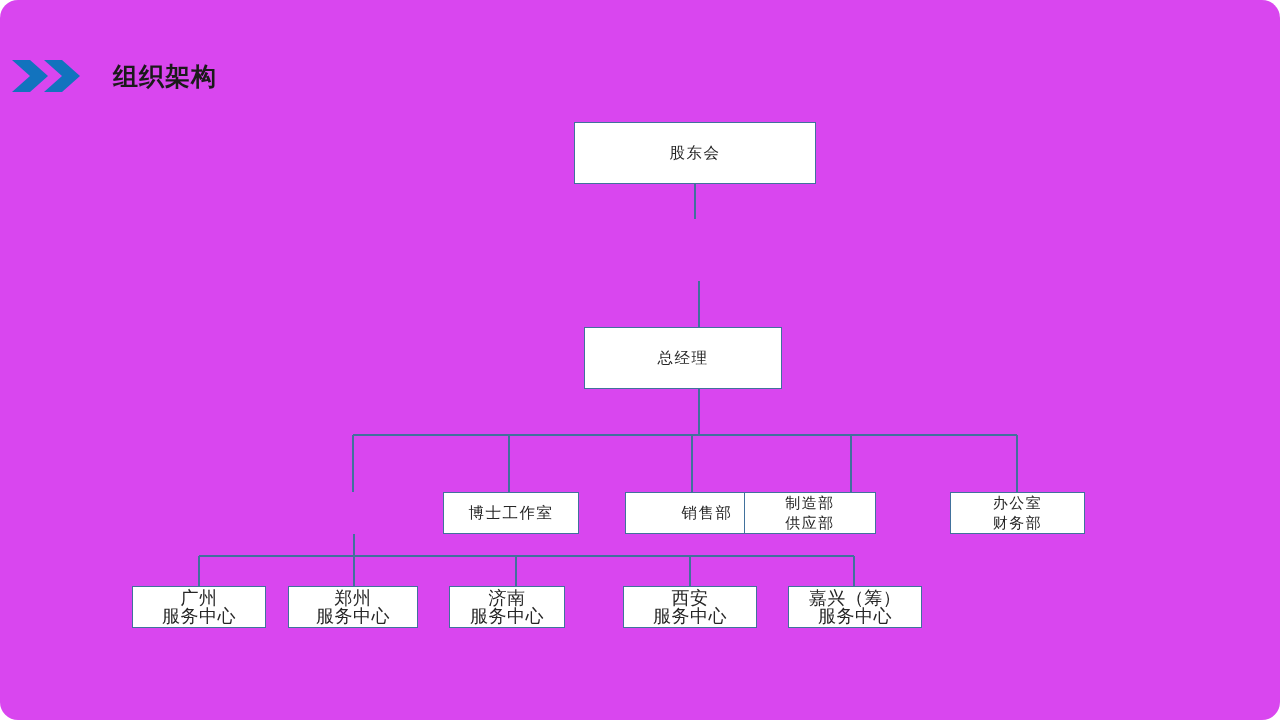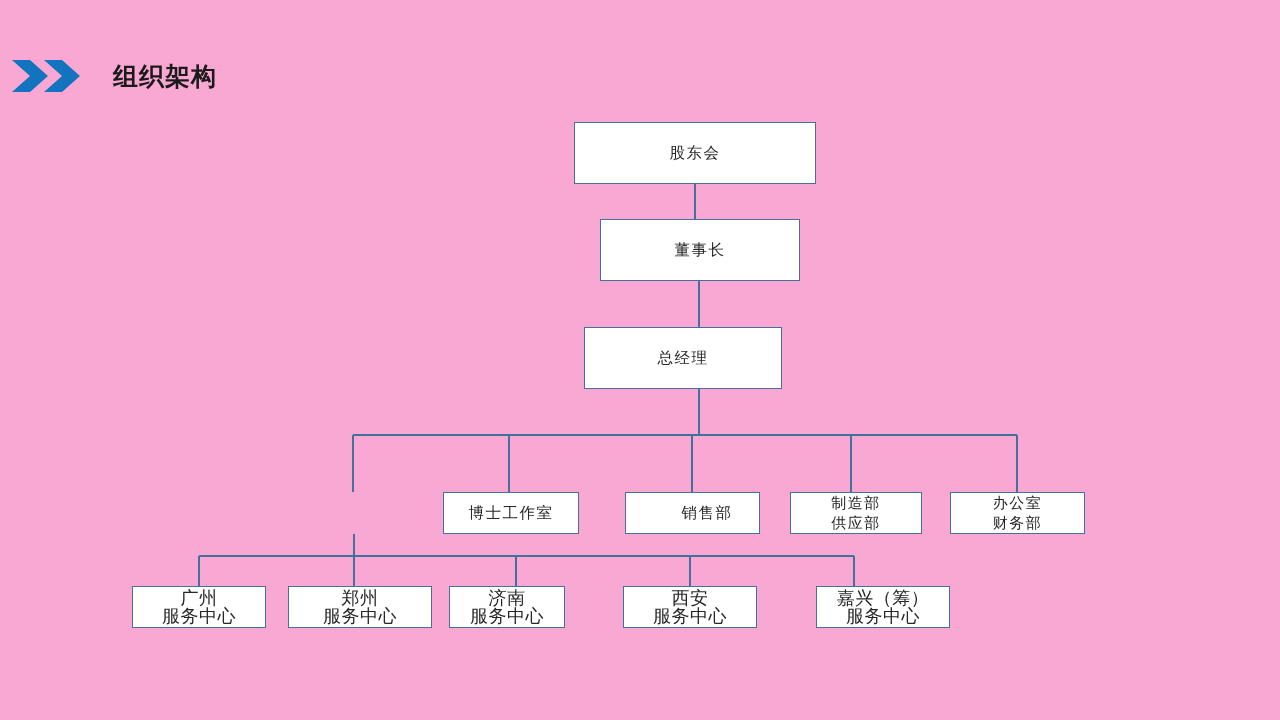--- a/index.html
+++ b/index.html
@@ -7,22 +7,23 @@
     padding: 0;
     background: #ffffff;
   }
   body {
     font-family: "Liberation Sans", "DejaVu Sans", sans-serif;
   }
   #stage {
     position: relative;
     width: 1280px;
     height: 720px;
-    background: #f9a8d4;
+    background: #d946ef;
     overflow: hidden;
+    border-radius: 18px;
   }
 
   
   #header {
     position: absolute;
     left: 0;
     top: 48px;
     width: 1280px;
     height: 56px;
   }
@@ -131,66 +132,63 @@
         <line x1="516" y1="556" x2="516" y2="586"></line>
         <line x1="690" y1="556" x2="690" y2="586"></line>
         <line x1="854" y1="556" x2="854" y2="586"></line>
       </g>
     </svg>
 
     <div class="node single" style="left:574px; top:122px; width:242px; height:62px;">
       <span>股东会</span>
     </div>
 
-    <div class="node single" style="left:600px; top:219px; width:200px; height:62px;">
-      <span>董事长</span>
-    </div>
 
     <div class="node single" style="left:584px; top:327px; width:198px; height:62px;">
       <span>总经理</span>
     </div>
 
 
     <div class="node single" style="left:443px; top:492px; width:136px; height:42px;">
       <span>博士工作室</span>
     </div>
 
     <div class="node single" style="left:625px; top:492px; width:135px; height:42px;padding-left:29px;">
       <span>销售部</span>
     </div>
 
-    <div class="node" style="left:790px; top:492px; width:132px; height:42px;">
+    <div class="node" style="left:744px; top:492px; width:132px; height:42px;">
       <span>制造部</span>
       <span class="line2">供应部</span>
     </div>
 
     <div class="node" style="left:950px; top:492px; width:135px; height:42px;">
       <span>办公室</span>
       <span class="line2">财务部</span>
     </div>
 
     <div class="node leaf" style="left:132px; top:586px; width:134px; height:42px;">
       <span>广州</span>
       <span class="line2">服务中心</span>
     </div>
 
-    <div class="node leaf" style="left:288px; top:586px; width:144px; height:42px;">
+    <div class="node leaf" style="left:288px; top:586px; width:130px; height:42px;">
       <span>郑州</span>
       <span class="line2">服务中心</span>
     </div>
 
     <div class="node leaf" style="left:449px; top:586px; width:116px; height:42px;">
       <span>济南</span>
       <span class="line2">服务中心</span>
     </div>
 
     <div class="node leaf" style="left:623px; top:586px; width:134px; height:42px;">
       <span>西安</span>
       <span class="line2">服务中心</span>
     </div>
 
-    <div class="node leaf" style="left:788px; top:586px; width:134px; height:42px;margin-left:28px;">
+    <div class="node leaf" style="left:788px; top:586px; width:134px; height:42px;">
       <span>嘉兴（筹）</span>
       <span class="line2">服务中心</span>
     </div>
 
   </div>
 </div>
 
 </body></html>

